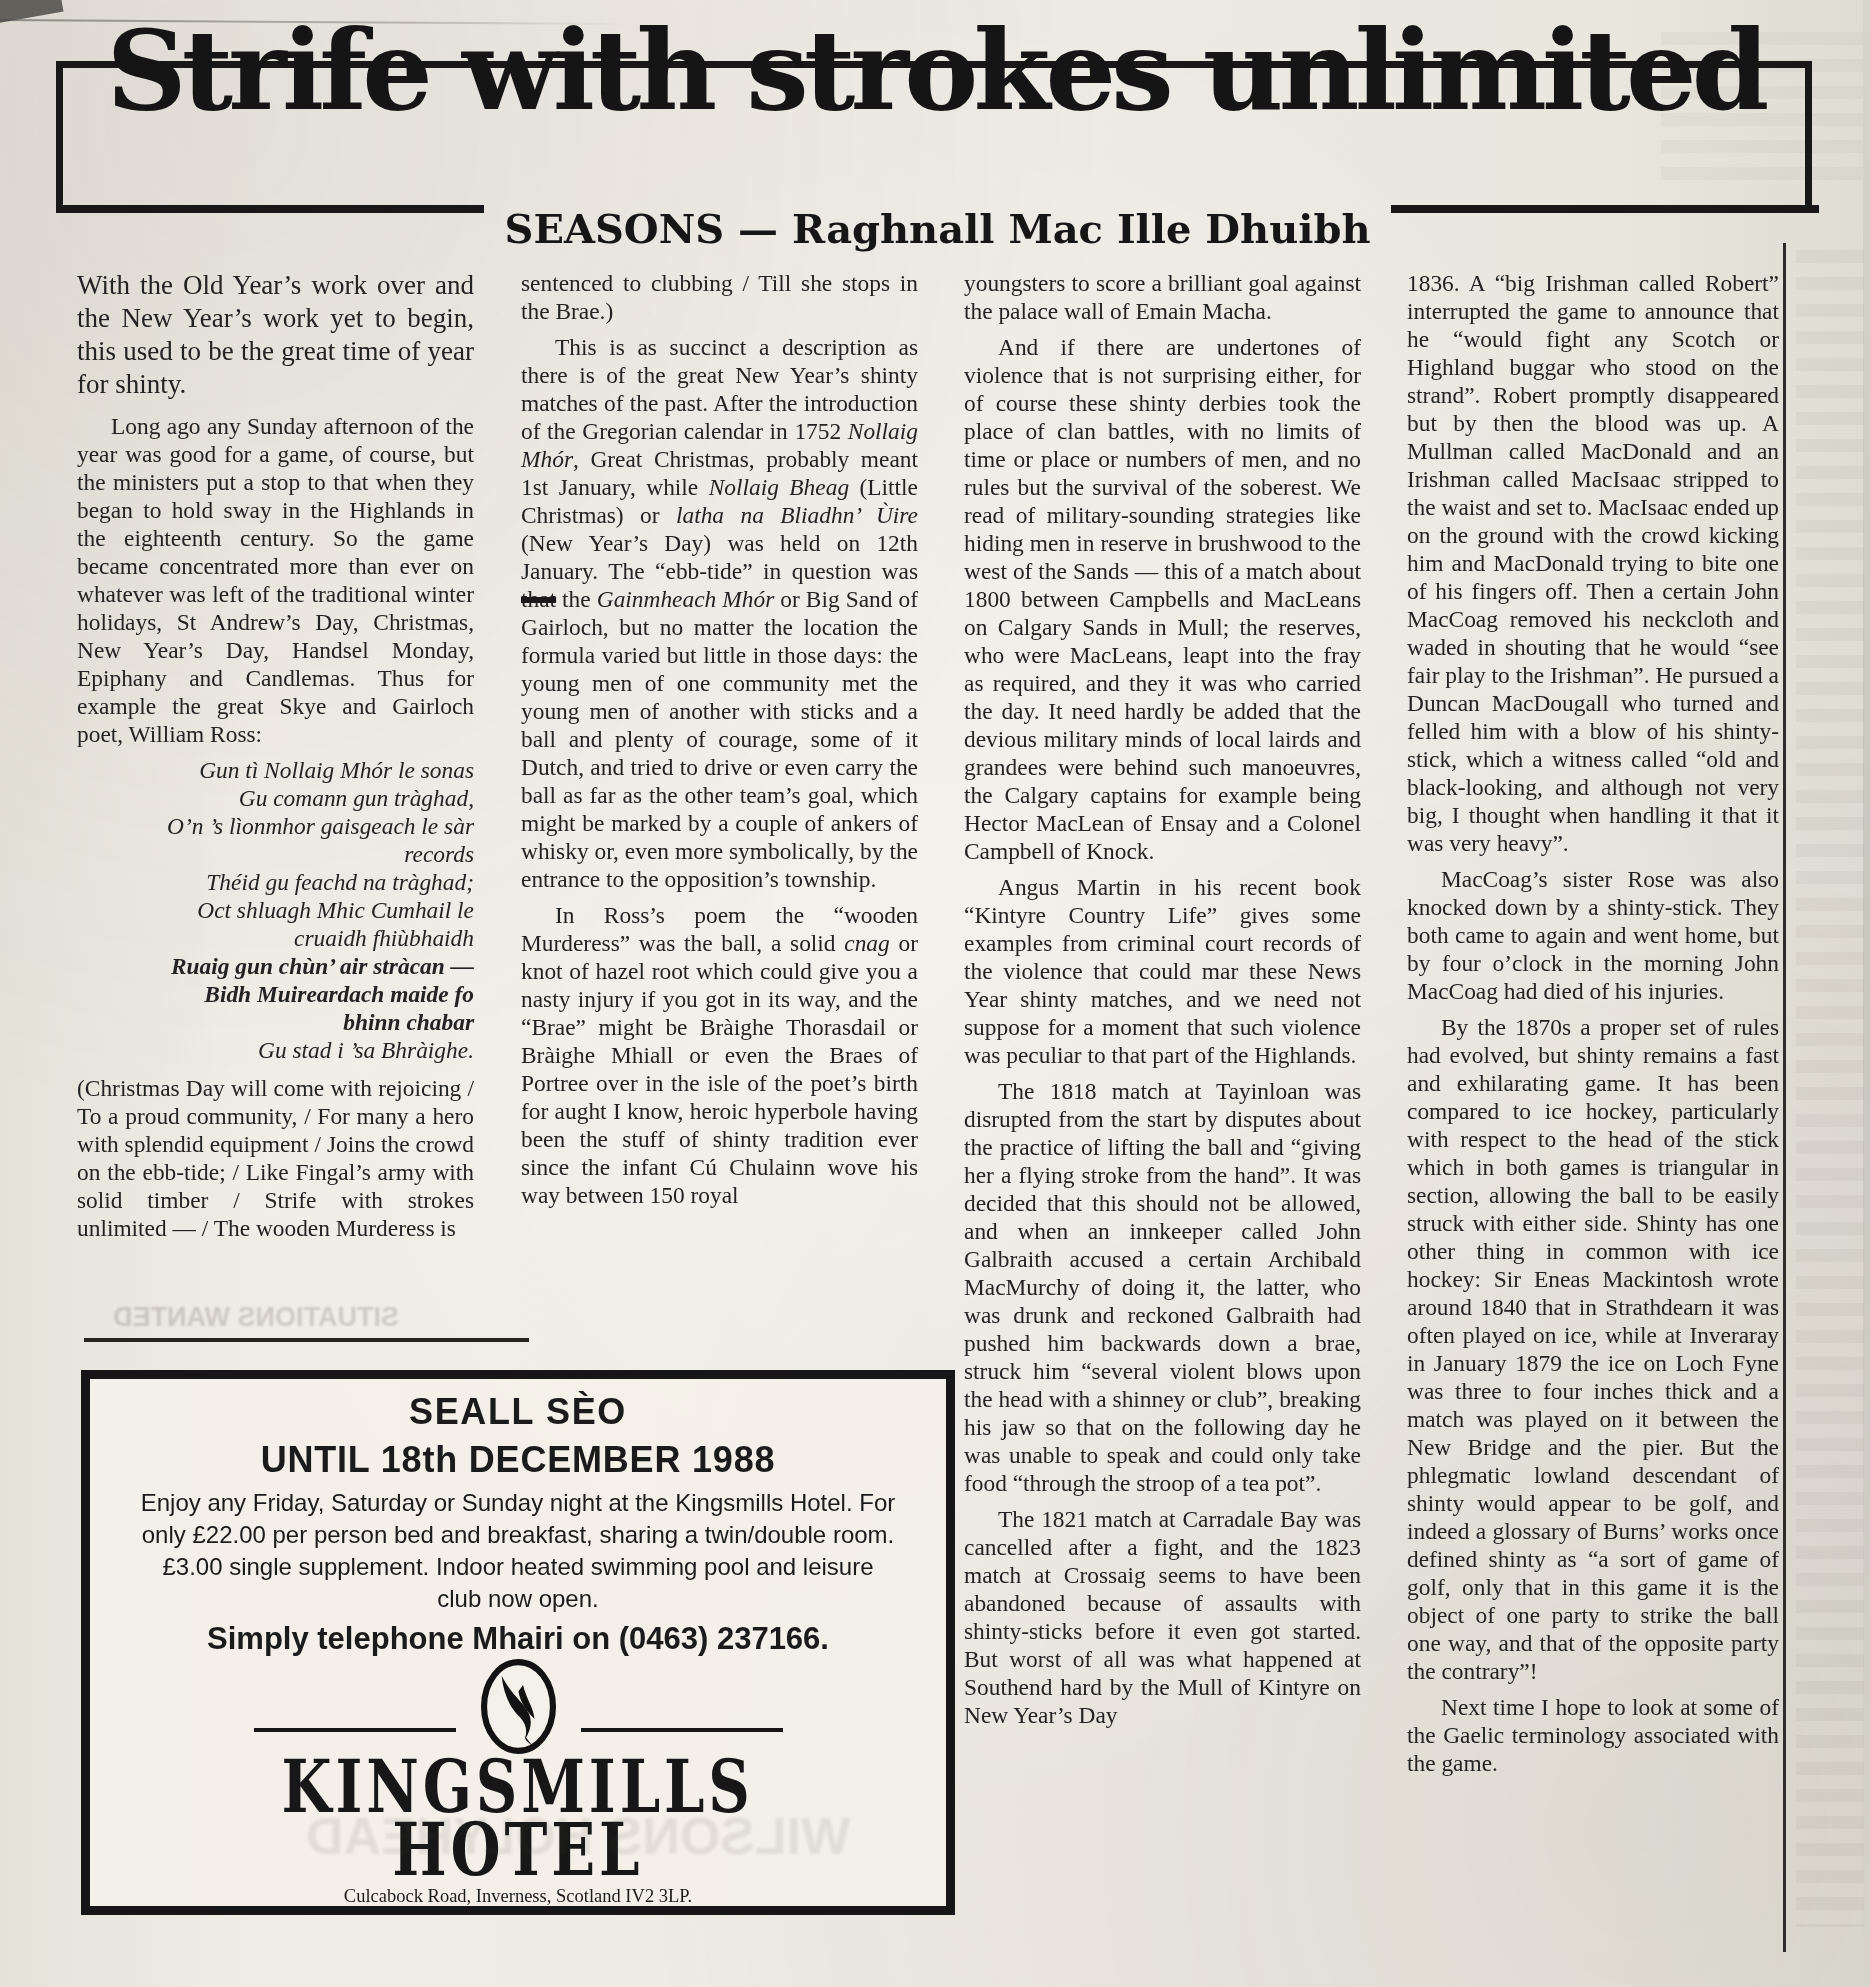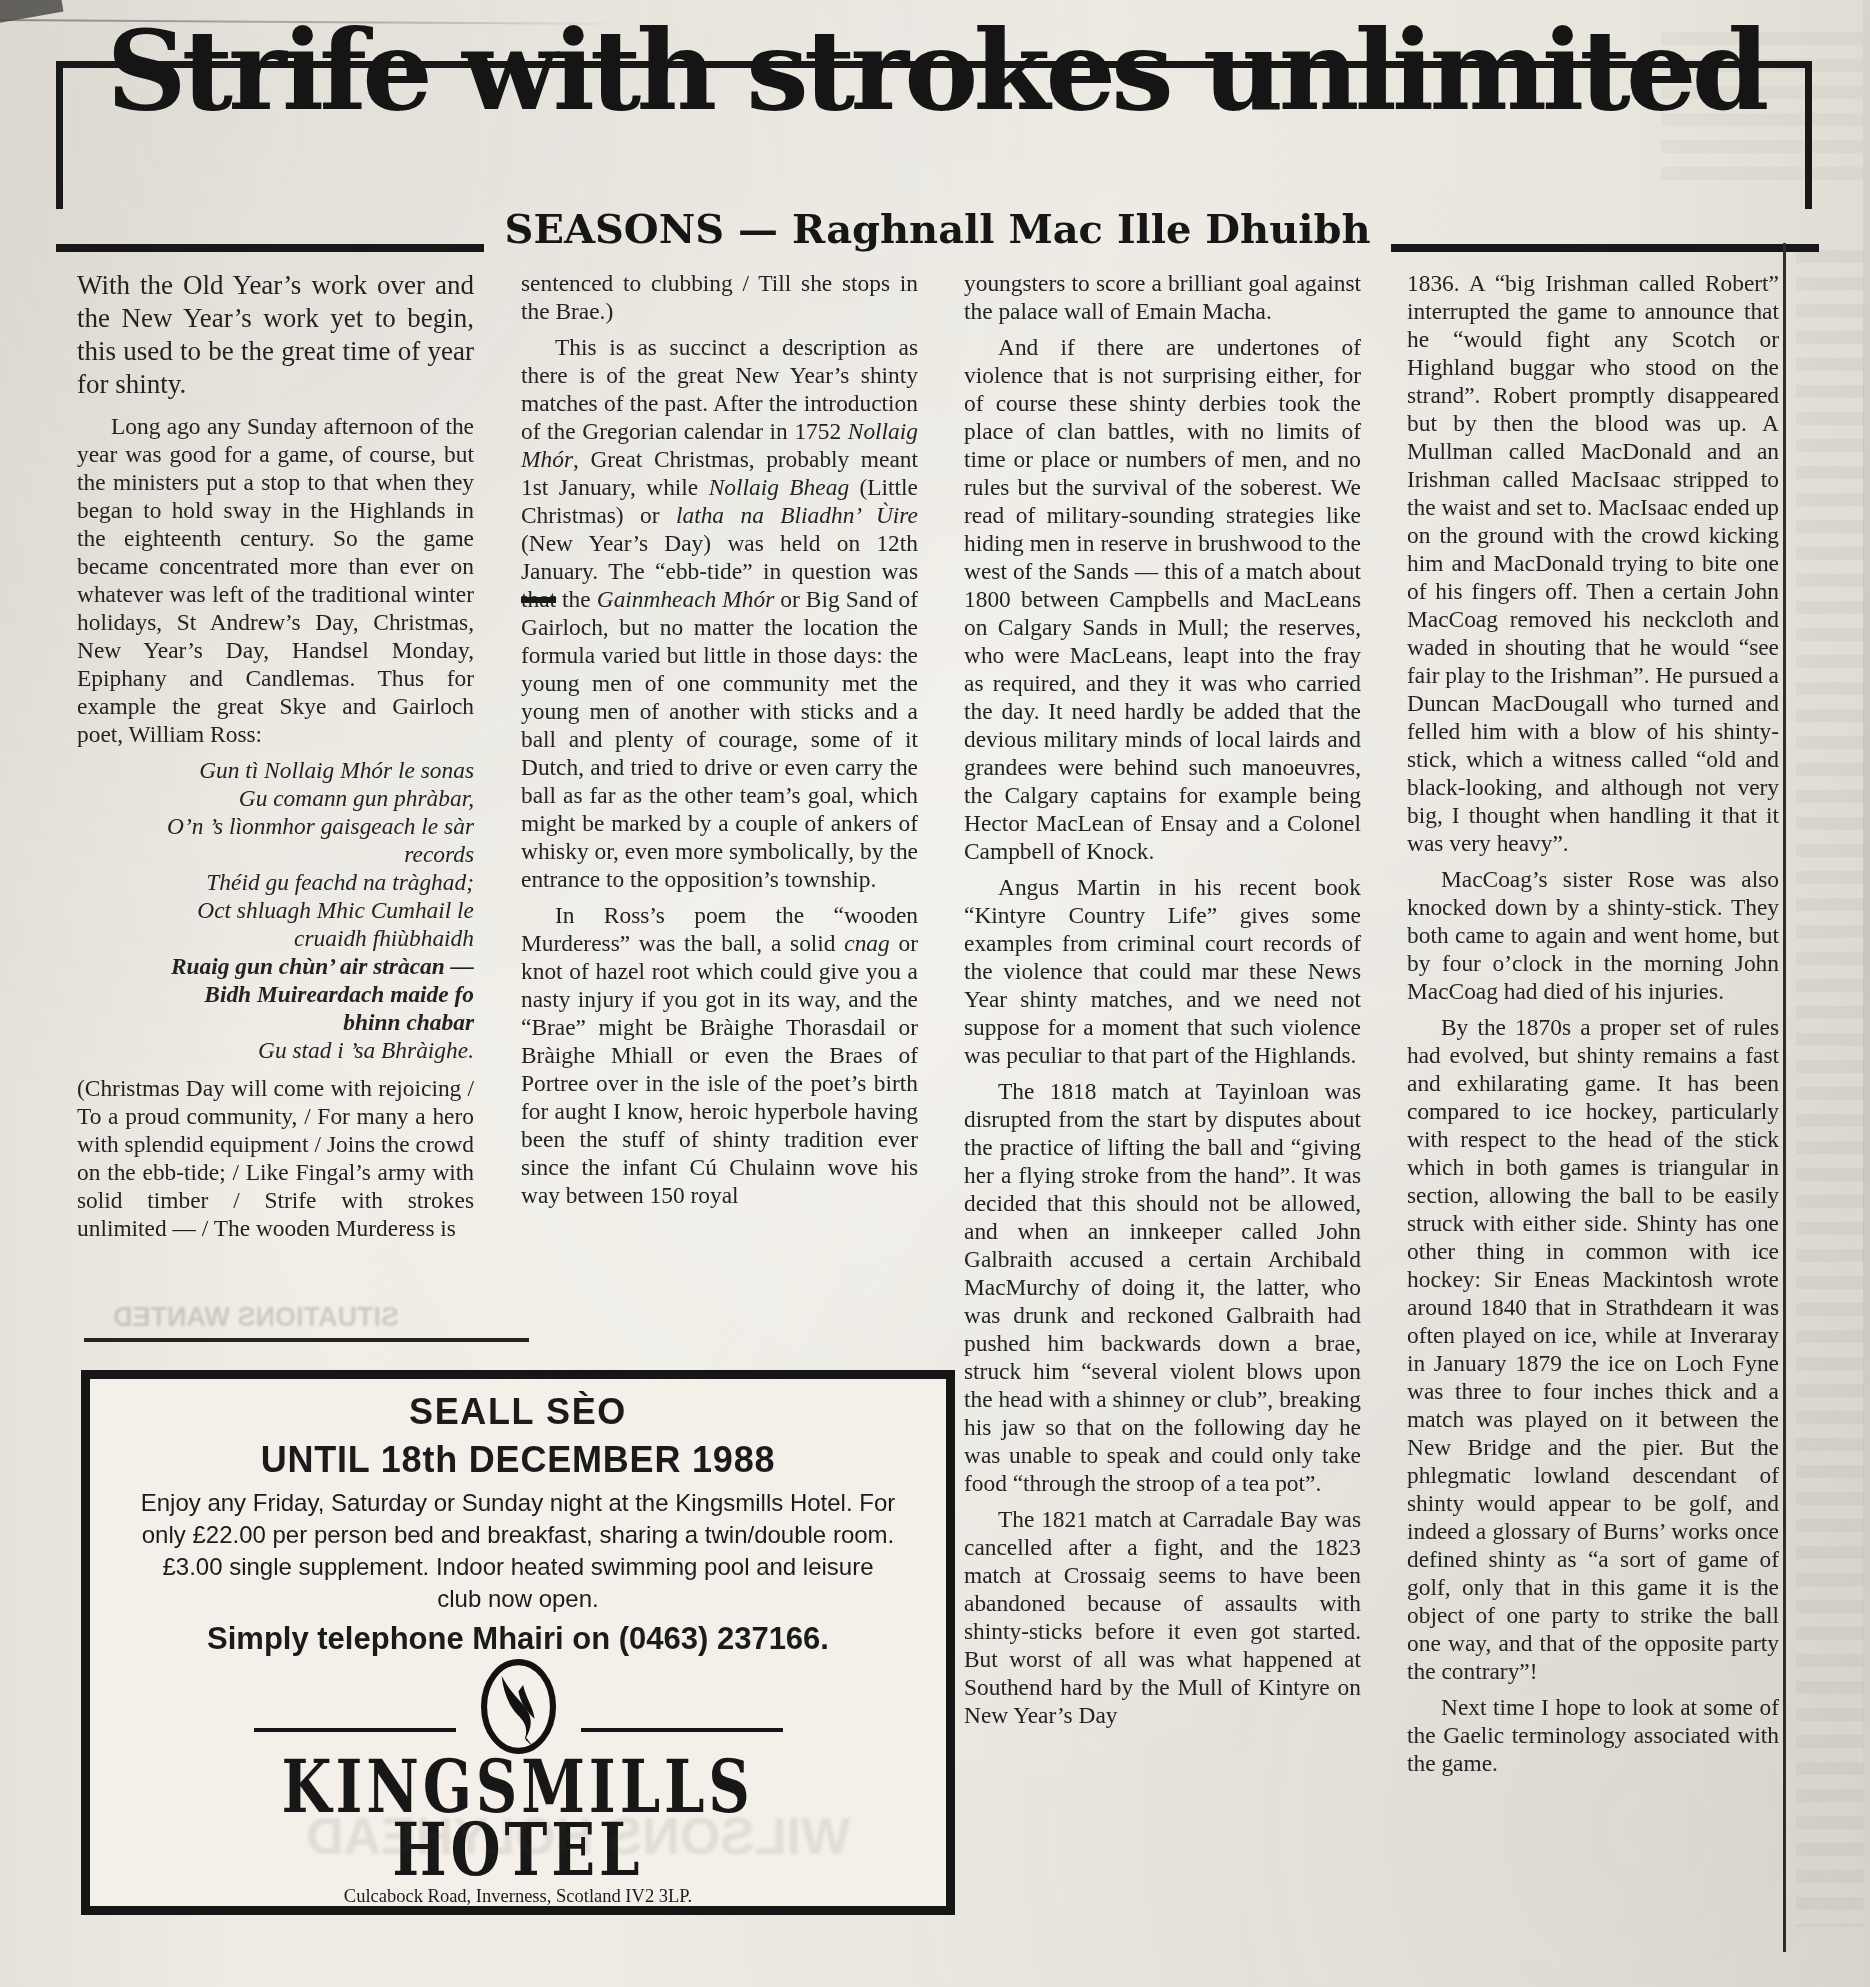--- a/index.html
+++ b/index.html
@@ -12,21 +12,21 @@
       radial-gradient(ellipse at 88% 92%, rgba(120,115,105,.10), transparent 45%),
       linear-gradient(90deg,#e5e2da,#f0ede6 14%,#edeae3 55%,#e9e6de 86%,#dfdcd4);
     font-family:"Liberation Serif", serif;color:#1f1f1f;
   }
   
   .titlebox{position:absolute;left:56px;top:61px;width:1756px;height:148px;
     border:7.3px solid #181818;border-bottom:none;box-sizing:border-box;}
   .title{position:absolute;left:0;right:0;top:4.8px;text-align:center;
     font-family:"DejaVu Serif", serif;font-weight:bold;font-size:111px;
     letter-spacing:-4.8px;color:#151515;white-space:nowrap;}
-  .bylinerow{position:absolute;left:56px;top:205px;width:1763px;display:flex;align-items:flex-end;gap:21px;}
+  .bylinerow{position:absolute;left:56px;top:205px;width:1763px;display:flex;align-items:flex-start;gap:21px;}
   .bylinerule{flex:1;height:8px;background:#181818;}
   .byline{font-family:"DejaVu Serif", serif;font-weight:bold;font-size:40px;white-space:nowrap;color:#161616;}
   
   .col{position:absolute;top:269px;width:397px;text-align:justify;font-size:23.4px;line-height:28px;color:#232323;}
   #col1{left:77px;height:1036px;}
   #col2{left:521px;height:1036px;}
   #col3{left:964px;height:1698px;}
   #col4{left:1407px;width:372px;height:1698px;}
   .col p{margin:0 0 8px 0;}
   .col p.ind{text-indent:34px;}
@@ -86,21 +86,21 @@
   <div class="bylinerule"></div>
   <div class="byline">SEASONS — Raghnall Mac Ille Dhuibh</div>
   <div class="bylinerule"></div>
 </div>
 
 <div class="col" id="col1">
     <p class="lead">With the Old Year’s work over and the New Year’s work yet to begin, this used to be the great time of year for shinty.</p>
     <p class="ind">Long ago any Sunday afternoon of the year was good for a game, of course, but the ministers put a stop to that when they began to hold sway in the Highlands in the eighteenth century. So the game became concentrated more than ever on whatever was left of the traditional winter holidays, St Andrew’s Day, Christmas, New Year’s Day, Handsel Monday, Epiphany and Candlemas. Thus for example the great Skye and Gairloch poet, William Ross:</p>
     <p class="poem">
       <span class="pl">Gun tì Nollaig Mhór le sonas</span>
-      <span class="pl">Gu comann gun phràbar,</span>
+      <span class="pl">Gu comann gun tràghad,</span>
       <span class="pl">O’n ’s lìonmhor gaisgeach le sàr</span>
       <span class="pl cont">records</span>
       <span class="pl">Théid gu feachd na tràghad;</span>
       <span class="pl">Oct shluagh Mhic Cumhail le</span>
       <span class="pl cont">cruaidh fhiùbhaidh</span>
       <span class="pl pb">Ruaig gun chùn’ air stràcan —</span>
       <span class="pl pb">Bidh Muireardach maide fo</span>
       <span class="pl cont pb">bhinn chabar</span>
       <span class="pl">Gu stad i ’sa Bhràighe.</span>
     </p>

